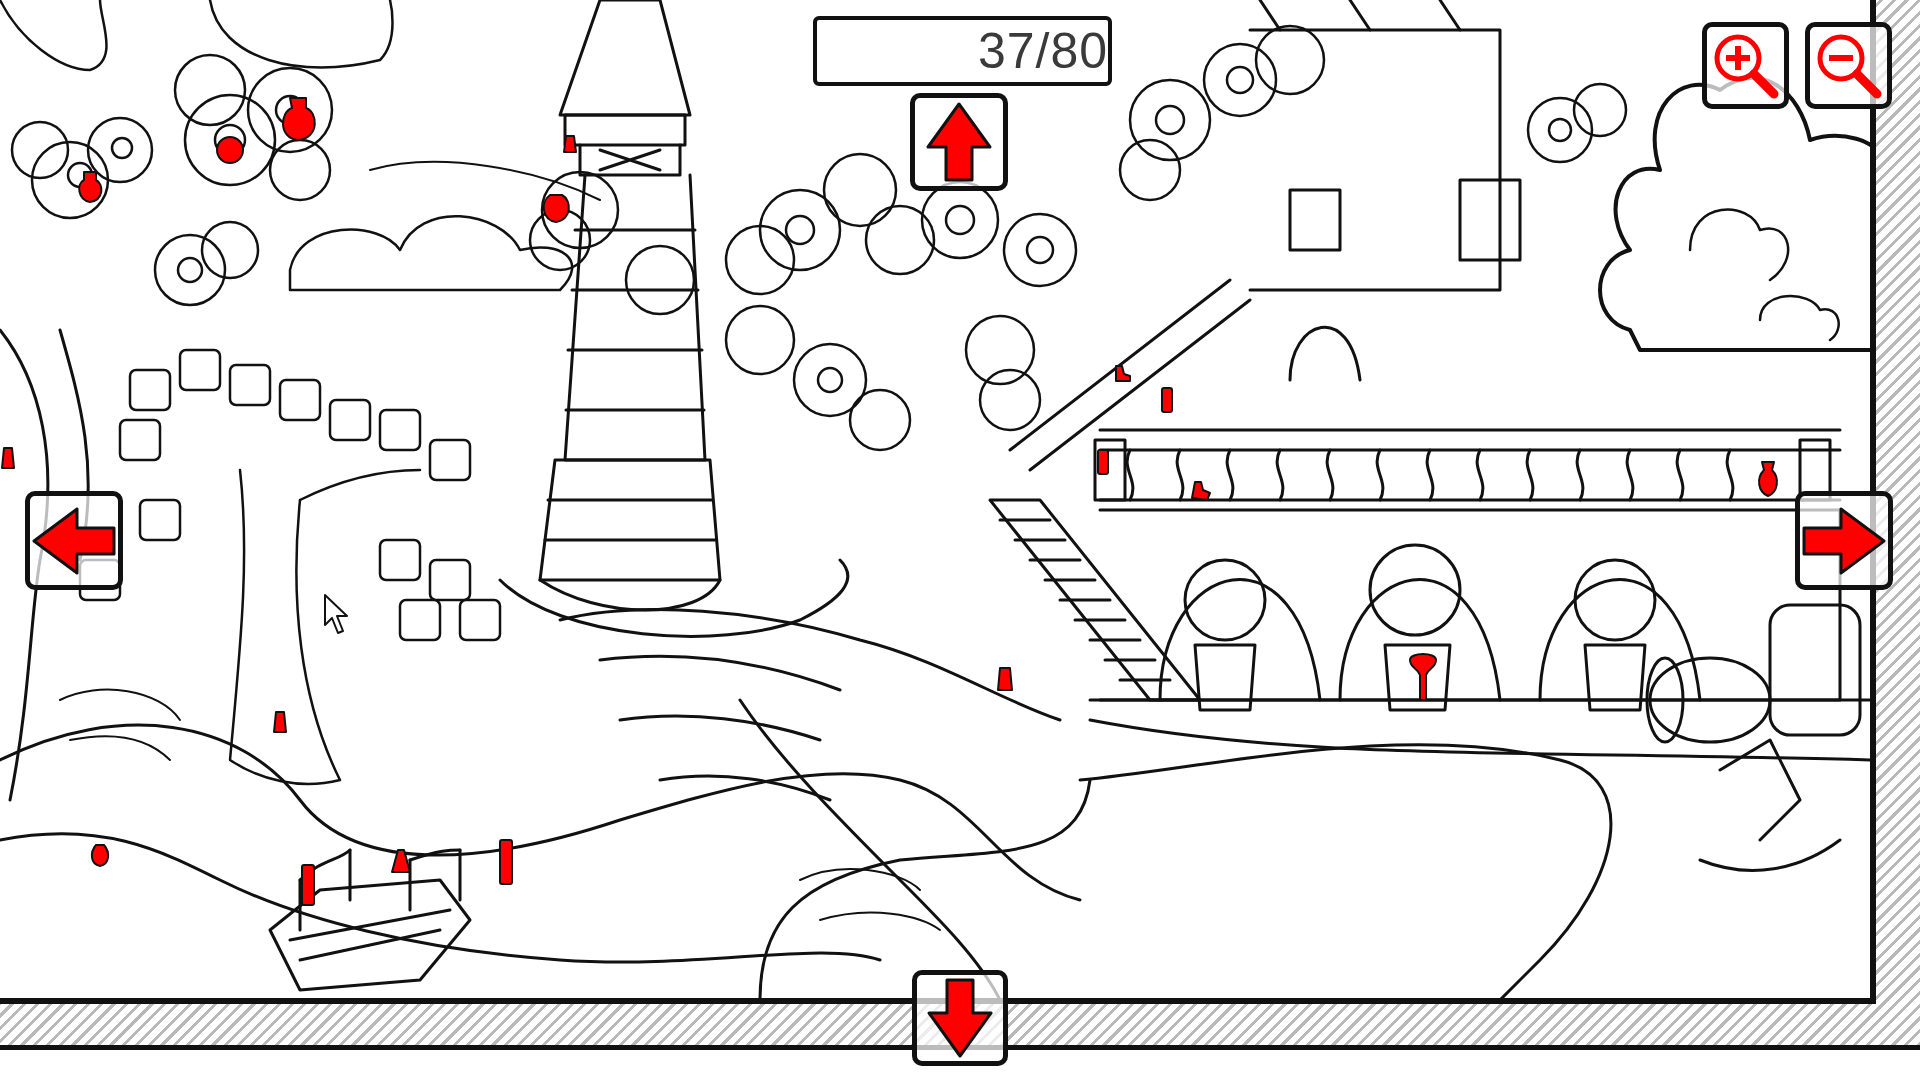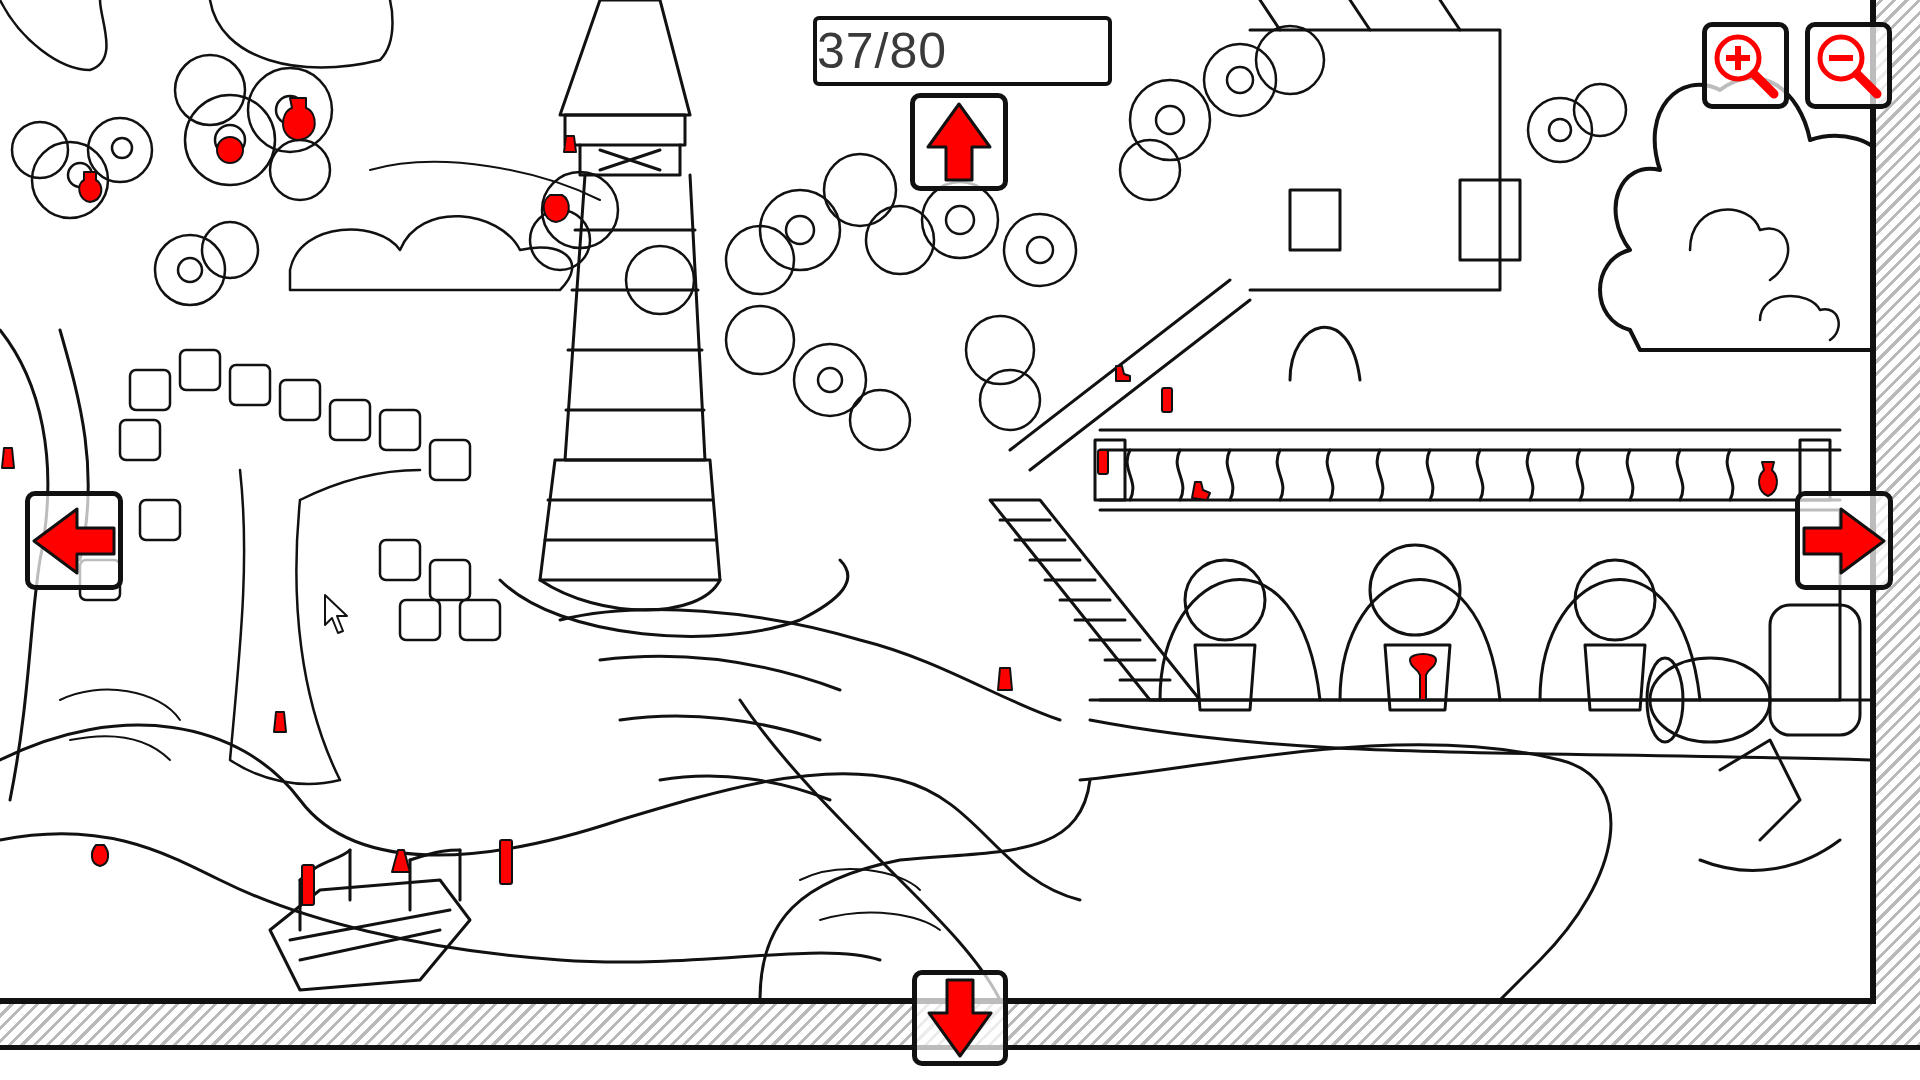--- a/index.html
+++ b/index.html
@@ -21,21 +21,21 @@
   .scene-frame svg { position: absolute; left: 0; top: 0; }
   .ui-btn {
     position: absolute; box-sizing: border-box;
     border: 5px solid #111; border-radius: 10px;
     background: rgba(255,255,255,0.72);
     display: flex; align-items: center; justify-content: center; cursor: pointer;
   }
   .counter {
     position: absolute; left: 813px; top: 16px; width: 299px; height: 70px;
     box-sizing: border-box; border: 4px solid #111; border-radius: 6px;
-    background: #ffffff; display: flex; align-items: center; justify-content: flex-start;
+    background: #ffffff; display: flex; align-items: center; justify-content: flex-end;
     font-size: 50px; color: #3a3a3a; letter-spacing: 1px;
   }
   .cursor { position: absolute; left: 323px; top: 593px; width: 28px; height: 44px; }
 </style>
 </head>
 <body>
 
 <div class="hatch-area"></div>
 
 <div class="scene-frame">

